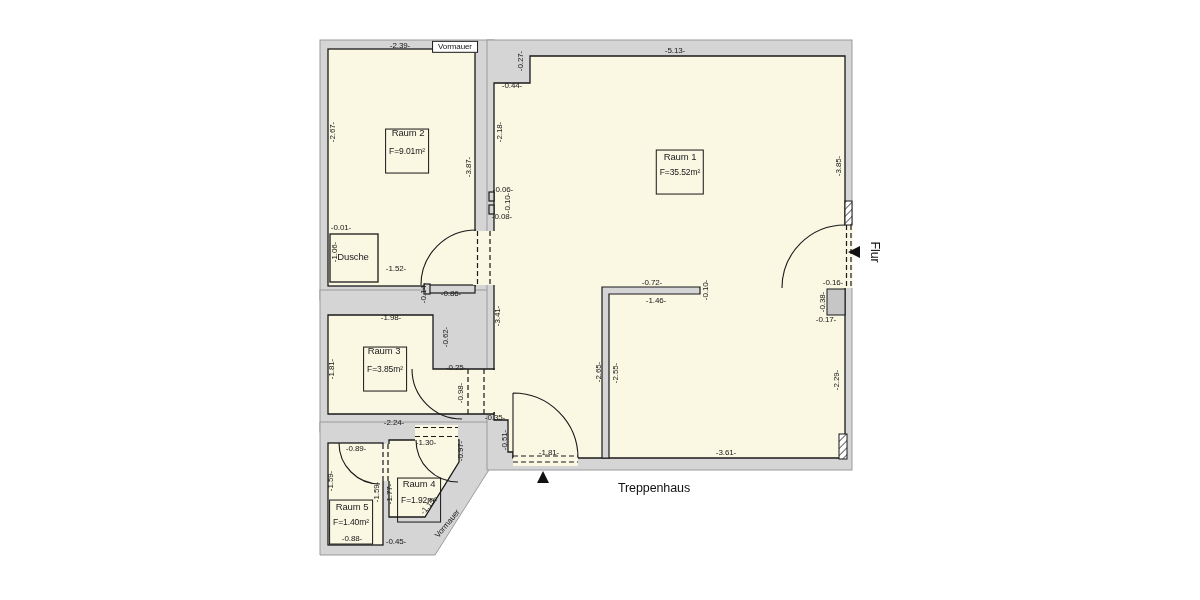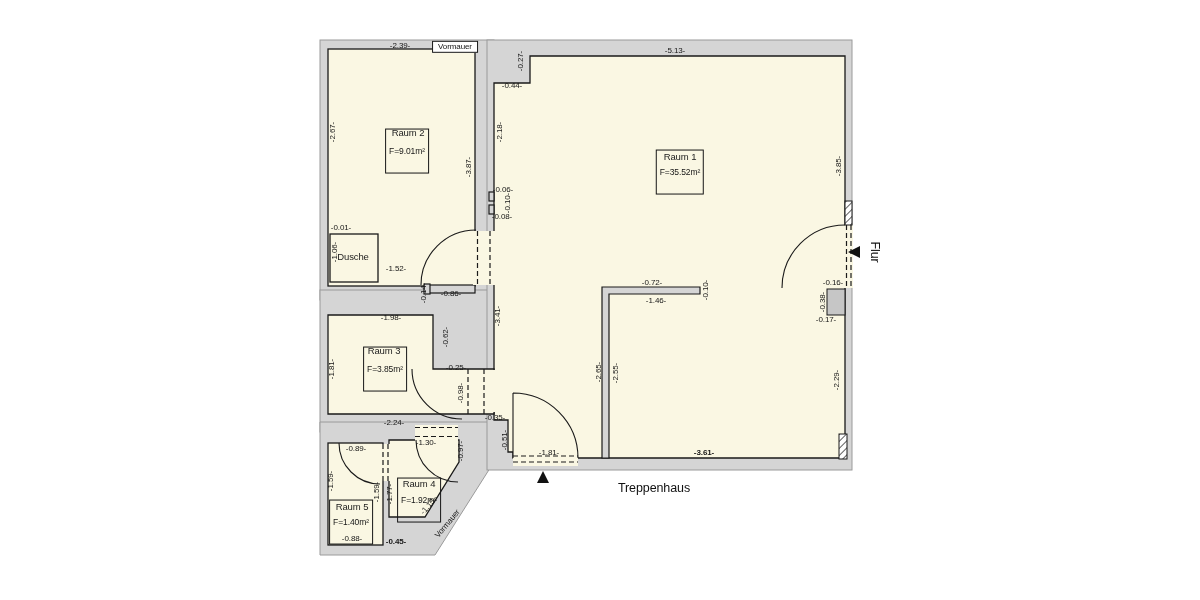--- a/index.html
+++ b/index.html
@@ -130,27 +130,27 @@
       <span class="lbl d" style="left: 599px; top: 372px; transform: translate(-50%, -50%) rotate(-90deg);">-2.65-</span>
       <span class="lbl d" style="left: 616px; top: 373px; transform: translate(-50%, -50%) rotate(-90deg);">-2.55-</span>
       <span class="lbl d" style="left: 837px; top: 380px; transform: translate(-50%, -50%) rotate(-90deg);">-2.29-</span>
       <span class="lbl d" style="left: 495px; top: 418px; transform: translate(-50%, -50%);">-0.35-</span>
       <span class="lbl d" style="left: 394px; top: 423px; transform: translate(-50%, -50%);">-2.24-</span>
       <span class="lbl d" style="left: 505px; top: 440px; transform: translate(-50%, -50%) rotate(-90deg);">-0.51-</span>
       <span class="lbl d" style="left: 426px; top: 443px; transform: translate(-50%, -50%);">-1.30-</span>
       <span class="lbl d" style="left: 356px; top: 449px; transform: translate(-50%, -50%);">-0.89-</span>
       <span class="lbl d" style="left: 461px; top: 451px; transform: translate(-50%, -50%) rotate(-90deg);">-0.97-</span>
       <span class="lbl d" style="left: 549px; top: 453px; transform: translate(-50%, -50%);">-1.81-</span>
-      <span class="lbl d" style="left: 704px; top: 453px; transform: translate(-50%, -50%); font-weight: bold;">-3.61-</span>
+      <span class="lbl d" style="left: 726px; top: 453px; transform: translate(-50%, -50%);">-3.61-</span>
       <span class="lbl room" style="left: 419px; top: 484px; transform: translate(-50%, -50%);">Raum 4</span>
       <span class="lbl area" style="left: 419px; top: 500px; transform: translate(-50%, -50%); text-align: center;">F=1.92m²</span>
       <span class="lbl d" style="left: 331px; top: 481px; transform: translate(-50%, -50%) rotate(-90deg);">-1.59-</span>
       <span class="lbl d" style="left: 377px; top: 492px; transform: translate(-50%, -50%) rotate(-90deg);">-1.59-</span>
       <span class="lbl d" style="left: 390px; top: 494px; transform: translate(-50%, -50%) rotate(-90deg);">-1.77-</span>
       <span class="lbl big" style="left: 654px; top: 489px; transform: translate(-50%, -50%);">Treppenhaus</span>
       <span class="lbl room" style="left: 352px; top: 507px; transform: translate(-50%, -50%);">Raum 5</span>
       <span class="lbl area" style="left: 351px; top: 522px; transform: translate(-50%, -50%);">F=1.40m²</span>
       <span class="lbl d" style="left: 429px; top: 506px; transform: translate(-50%, -50%) rotate(-50deg);">-1.13-</span>
       <span class="lbl d" style="left: 448px; top: 524px; transform: translate(-50%, -50%) rotate(-50deg);">Vormauer</span>
       <span class="lbl d" style="left: 352px; top: 539px; transform: translate(-50%, -50%);">-0.88-</span>
-      <span class="lbl d" style="left: 396px; top: 542px; transform: translate(-50%, -50%); font-weight: bold;">-0.45-</span>
+      <span class="lbl d" style="left: 396px; top: 542px; transform: translate(-50%, -50%);">-0.45-</span>
     </div>
 </div>
 
 </body></html>

